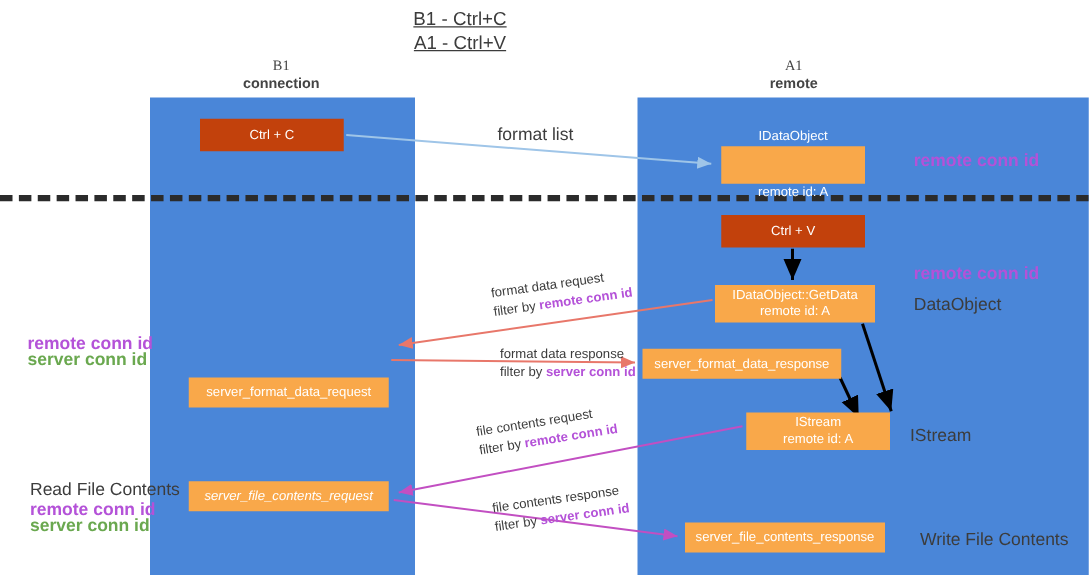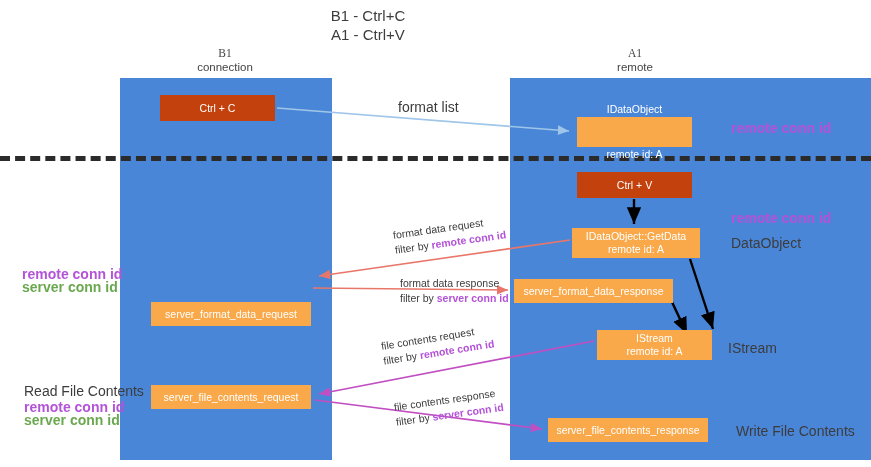--- a/index.html
+++ b/index.html
@@ -17,52 +17,52 @@
   #svg-layer{pointer-events:none;}
 
   
   .lane{position:absolute;background:#4a86d8;}
   #lane-b1{left:120px;top:78px;width:212px;height:382px;}
   #lane-a1{left:510px;top:78px;width:400px;height:382px;}
 
   
   .title{
     position:absolute;left:0;top:6px;width:736px;
-    text-align:center;font-size:15px;color:#3c3c3c;line-height:19px;
+    text-align:center;font-size:15px;color:#3c3c3c;line-height:19px;text-decoration:underline;
   }
   .title div{white-space:pre;}
 
   .lane-head{
     position:absolute;text-align:center;font-size:11.5px;
     color:#444;line-height:14px;
   }
   #head-b1{left:150px;top:46px;width:150px;}
   #head-a1{left:560px;top:46px;width:150px;}
   .lane-head .l1{display:block;font-family:Liberation Serif, serif;}
-  .lane-head .l2{display:block;}
+  .lane-head .l2{display:block;font-weight:bold;}
 
   
   .box{
     position:absolute;display:flex;flex-direction:column;
     align-items:center;justify-content:center;
     color:#ffffff;font-size:10.5px;line-height:13px;text-align:center;
     box-sizing:border-box;padding:2px 6px;
   }
   .box.orange{background:#f9a84a;}
   .box.green{background:#c2410c;justify-content:center;}
   .box .ln{display:block;white-space:nowrap;}
 
   #box-ctrlc{left:160px;top:95px;width:115px;height:26px;}
   #box-idataobject{left:577px;top:117px;width:115px;height:30px;gap:32px;}
   #box-ctrlv{left:577px;top:172px;width:115px;height:26px;}
   #box-getdata{left:572px;top:228px;width:128px;height:30px;}
   #box-fmtreq{left:151px;top:268px;width:160px;height:24px;margin-top:34px;}
   #box-fmtresp{left:514px;top:279px;width:159px;height:24px;}
   #box-istream{left:597px;top:330px;width:115px;height:30px;}
-  #box-filereq{left:151px;top:385px;width:160px;height:24px;}
+  #box-filereq{left:151px;top:385px;width:160px;height:24px;font-style:italic;}
   #box-fileresp{left:548px;top:418px;width:160px;height:24px;}
 
   
   .txt{position:absolute;font-size:14px;color:#3c3c3c;white-space:nowrap;line-height:14px;}
   .purple{color:#b452d8;font-weight:bold;}
   .green-t{color:#6aa84f;font-weight:bold;}
 
   #t-formatlist{left:398px;top:100px;}
   #t-rci-1{left:731px;top:121px;}
   #t-rci-2{left:731px;top:211px;}

